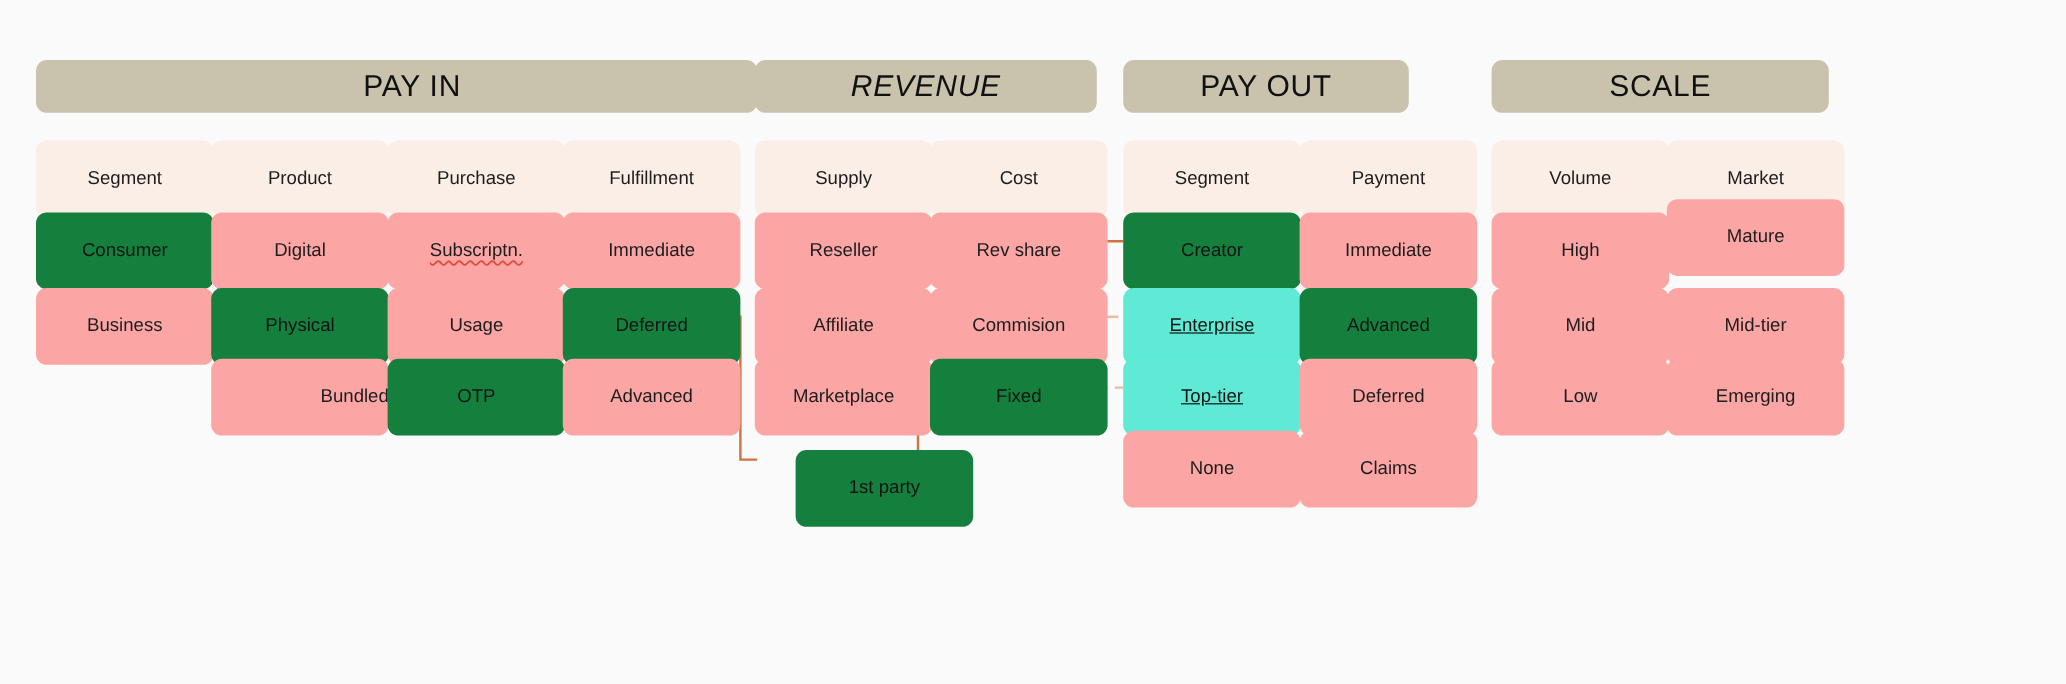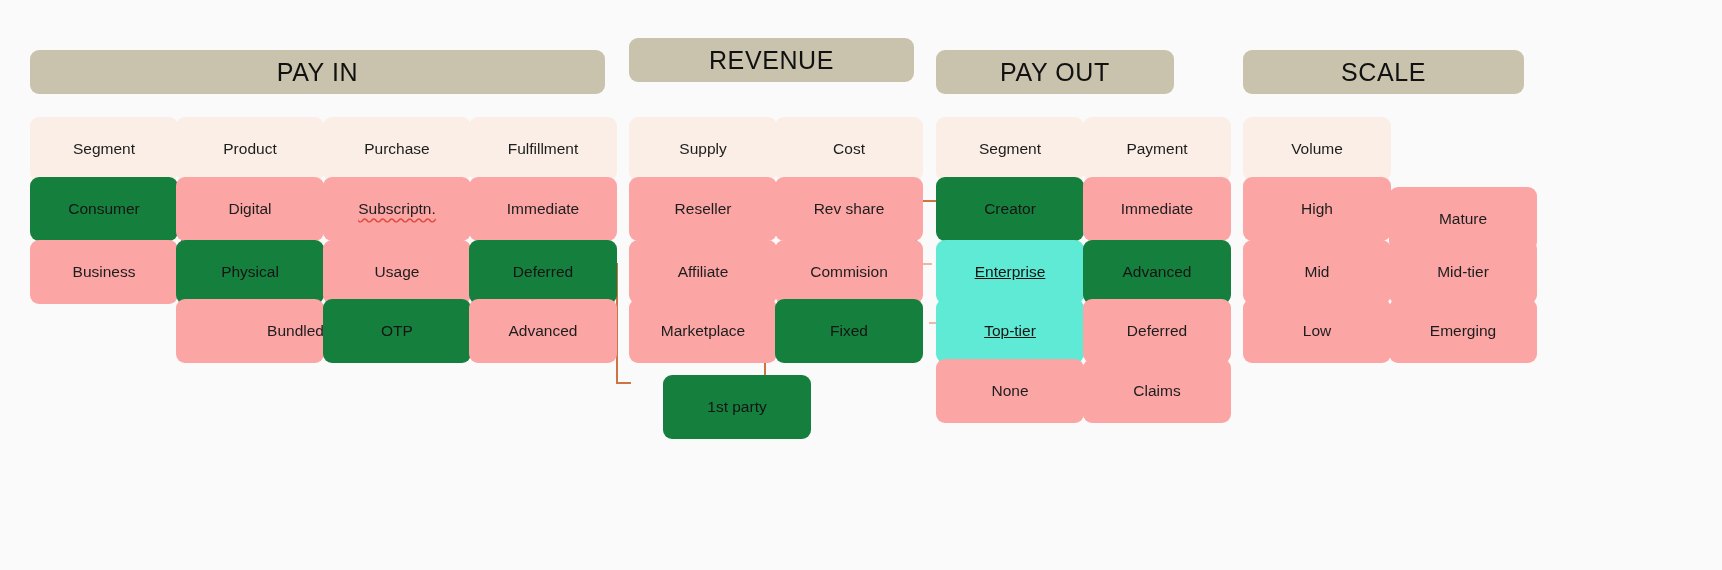--- a/index.html
+++ b/index.html
@@ -53,24 +53,24 @@
 
   
   .conn{position:absolute;background:transparent;}
   .conn svg{display:block;overflow:visible;}
 </style>
 </head>
 <body>
 
 <div id="board">
 
-  <div class="group-header" style="left:30px;top:50px;width:575px;">
+  <div class="group-header" style="left:30px;top:50px;width:575px;padding-left:26px;">
     <span>PAY IN</span>
   </div>
-  <div class="group-header" style="left:629px;top:38px;width:285px;">
+  <div class="group-header" style="left:629px;top:50px;width:285px;font-style:italic;">
     <span>REVENUE</span>
   </div>
   <div class="group-header" style="left:936px;top:50px;width:238px;">
     <span>PAY OUT</span>
   </div>
   <div class="group-header" style="left:1243px;top:50px;width:281px;">
     <span>SCALE</span>
   </div>
 
   <div class="cell head" style="left:30px;top:117px;">
@@ -92,20 +92,23 @@
     <span class="lbl">Cost</span>
     </div>
   <div class="cell head" style="left:936px;top:117px;">
     <span class="lbl">Segment</span>
     </div>
   <div class="cell head" style="left:1083px;top:117px;">
     <span class="lbl">Payment</span>
     </div>
   <div class="cell head" style="left:1243px;top:117px;">
     <span class="lbl">Volume</span>
+    </div>
+  <div class="cell head" style="left:1389px;top:117px;">
+    <span class="lbl">Market</span>
     </div>
 
   <div class="conn" style="left:170px;top:195px;width:30px;height:80px;">
     <svg width="30" height="80">
       <path d="M 0 6 H 12 V 69 H 12" fill="none" stroke="#cd7444" stroke-width="2"></path>
       <path d="M 12 69 H 22" fill="none" stroke="#cd7444" stroke-width="2"></path>
     </svg>
   </div>
 
   <div class="conn" style="left:318px;top:258px;width:30px;height:80px;">
@@ -242,21 +245,21 @@
   <div class="cell plain" style="left:1243px;top:177px;">
     <span class="lbl">High</span>
     </div>
   <div class="cell plain" style="left:1243px;top:240px;">
     <span class="lbl">Mid</span>
     </div>
   <div class="cell plain" style="left:1243px;top:299px;">
     <span class="lbl">Low</span>
     </div>
 
-  <div class="cell plain" style="left:1389px;top:187px;">
+  <div class="cell plain" style="left:1389px;top:166px;">
     <span class="lbl">Mature</span>
     </div>
   <div class="cell plain" style="left:1389px;top:240px;">
     <span class="lbl">Mid-tier</span>
     </div>
   <div class="cell plain" style="left:1389px;top:299px;">
     <span class="lbl">Emerging</span>
     </div>
 
 </div>

